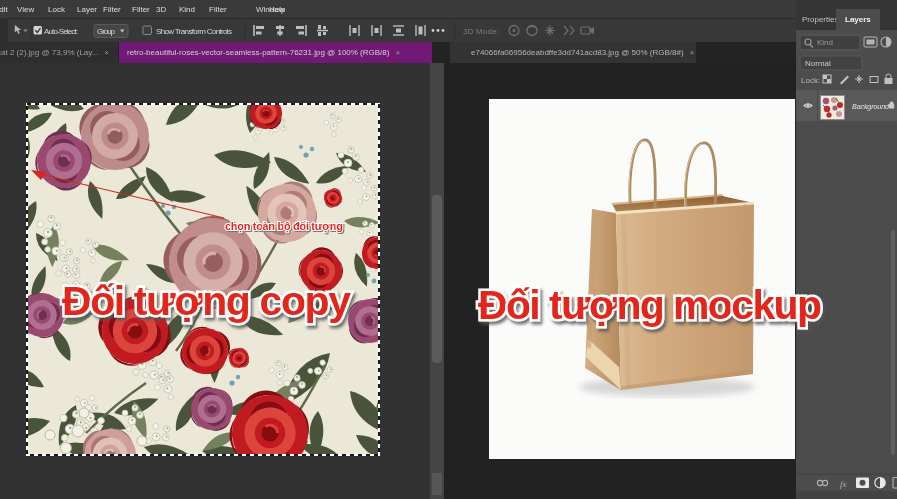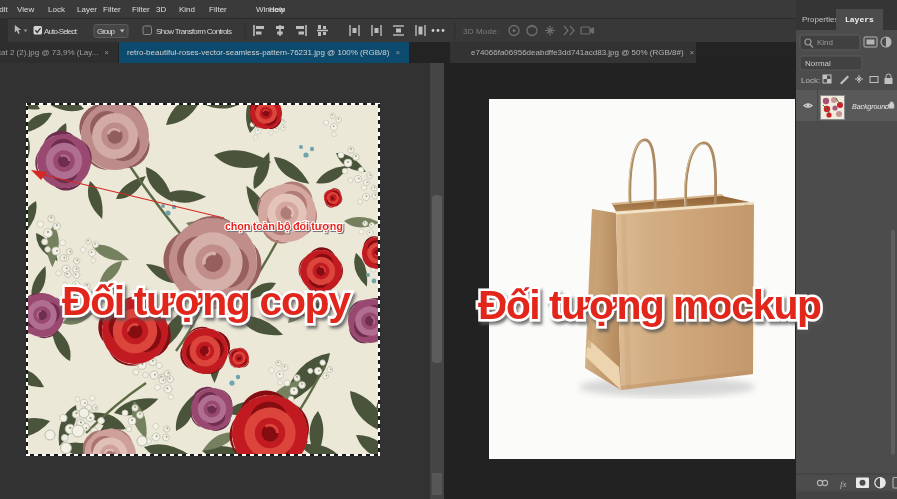--- a/index.html
+++ b/index.html
@@ -22,21 +22,21 @@
   #leftdoc{left:0;top:63px;width:430px;height:436px;background:#323232;}
   #vscroll{left:430px;top:63px;width:14px;height:436px;background:#454545;}
   #vthumb{left:432px;top:195px;width:10px;height:168px;background:#5c5c5c;border-radius:4px;}
   #vbtm{left:432px;top:473px;width:10px;height:22px;background:#565656;}
   #rightdoc{left:444px;top:63px;width:352px;height:436px;background:#222222;}
   #canvas2{left:489px;top:99px;width:306px;height:360px;background:#fbfbfa;}
   
   #panel{left:796px;top:0;width:101px;height:499px;background:#4c4c4c;}
   #paneltop{position:absolute;left:0;top:0;width:101px;height:30px;background:#353535;}
   .ptab{position:absolute;top:9px;height:21px;font-size:8px;line-height:21px;color:#c3c3c3;}
-  #ltab{left:40px;background:#4c4c4c;padding:0 9px;color:#f2f2f2;font-weight:bold;font-family:Liberation Mono, monospace;}
+  #ltab{left:40px;background:#4c4c4c;padding:0 9px;color:#f2f2f2;font-weight:bold;}
   #ptabp{left:6px;}
 </style>
 </head>
 <body>
 
   <div id="menubar" class="abs">
     <span style="left:-6px">Edit</span>
     <span style="left:17px">View</span>
     <span style="left:48px">Lock</span>
     <span style="left:77px">Layer</span>
@@ -132,21 +132,21 @@
         <path d="M537,11.5 h10 M542,6.5 v10 M539,8.5 l6,6 M539,14.5 l6,-6" stroke="#6e6e6e" stroke-width="1.2"></path>
         <path d="M556,7 l4,4.5 -4,4.5 m6,-9 l4,4.5 -4,4.5" stroke="#6e6e6e" fill="none" stroke-width="1.2"></path>
         <rect x="573" y="8" width="9" height="7" rx="1" fill="none" stroke="#6e6e6e" stroke-width="1.2"></rect>
         <path d="M582,10 l4,-2 v7 l-4,-2" fill="#6e6e6e"></path>
       </g>
     </svg>
   </div>
 
   <div id="tabbar" class="abs">
     <div class="tab" style="left:0;width:118px;background:#2e2e2e;color:#9f9f9f;padding-left:0"><span style="margin-left:-3px">cat 2 (2).jpg @ 73,9% (Lay...</span><span class="tabx">×</span></div>
-    <div class="tab" style="left:119px;width:290px;background:#0c4a6e;color:#d2d2d2">retro-beautiful-roses-vector-seamless-pattern-76231.jpg @ 100% (RGB/8)<span class="tabx">×</span></div>
+    <div class="tab" style="left:119px;width:313px;background:#701a75;color:#d2d2d2">retro-beautiful-roses-vector-seamless-pattern-76231.jpg @ 100% (RGB/8)<span class="tabx">×</span></div>
     <div class="tab" style="left:450px;width:246px;background:#333333;color:#b5b5b5;padding-left:21px">e74066fa06956deabdffe3dd741acd83.jpg @ 50% (RGB/8#)<span class="tabx">×</span></div>
   </div>
 
   <div id="leftdoc" class="abs"></div>
   <svg id="floral" class="abs" style="left:26px;top:103px" width="354" height="353" viewBox="0 0 354 353">
     <defs>
       <g id="rose">
         <circle r="20" fill="var(--c1)"></circle>
         <path d="M-20,0 A20,20 0 0 1 -6,-19 A14,14 0 0 0 -20,0" fill="var(--c3)"></path>
         <path d="M0,-20 A20,20 0 0 1 17,-10 A15,15 0 0 0 0,-20" fill="var(--c3)"></path>

